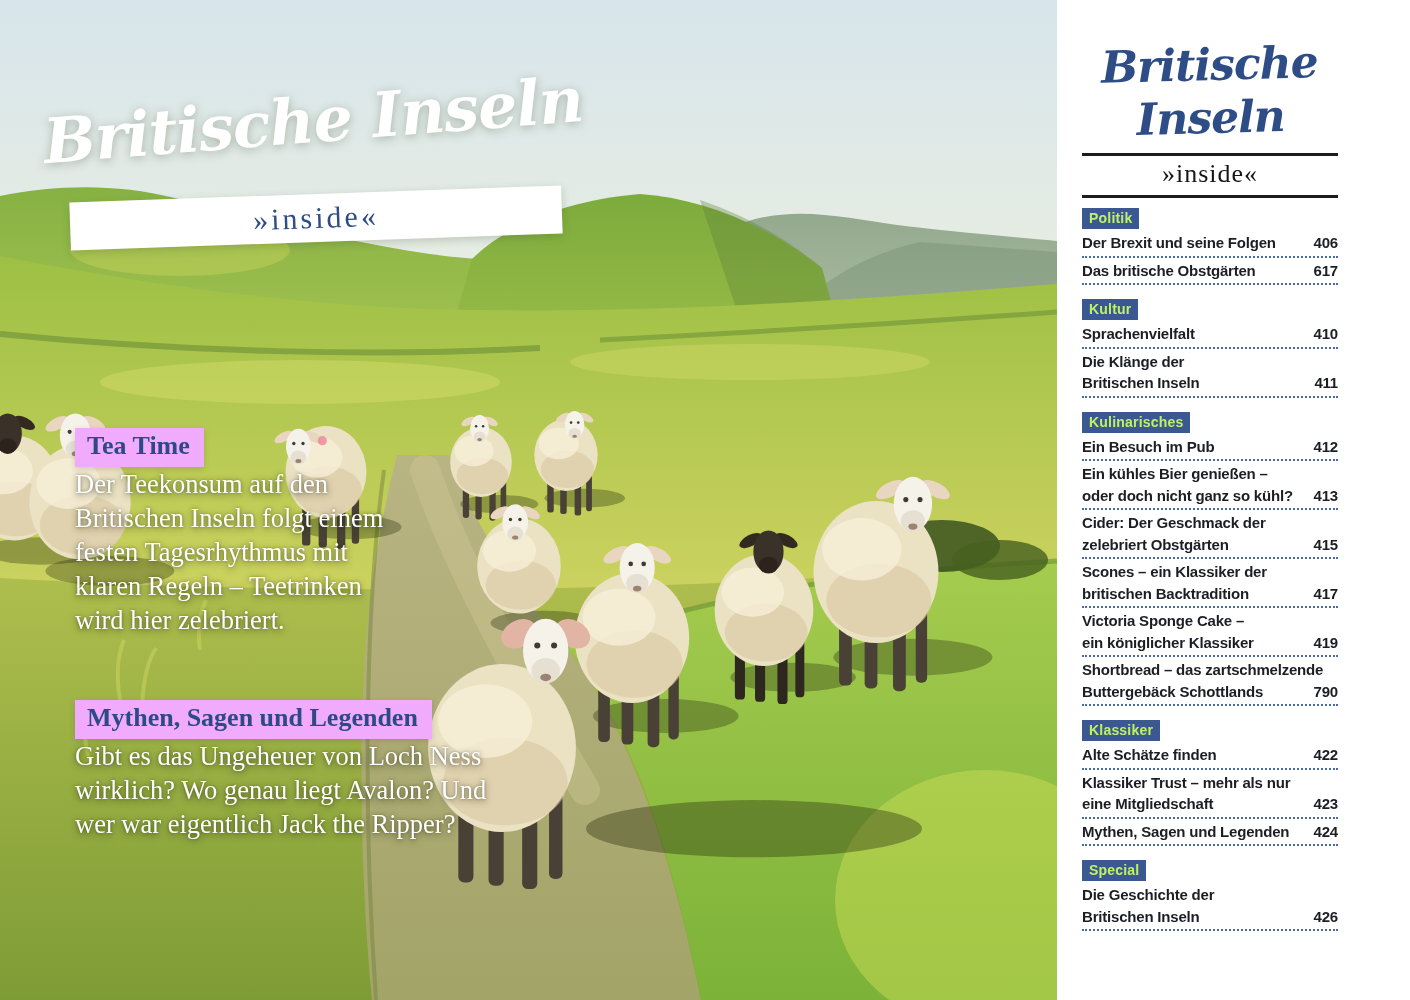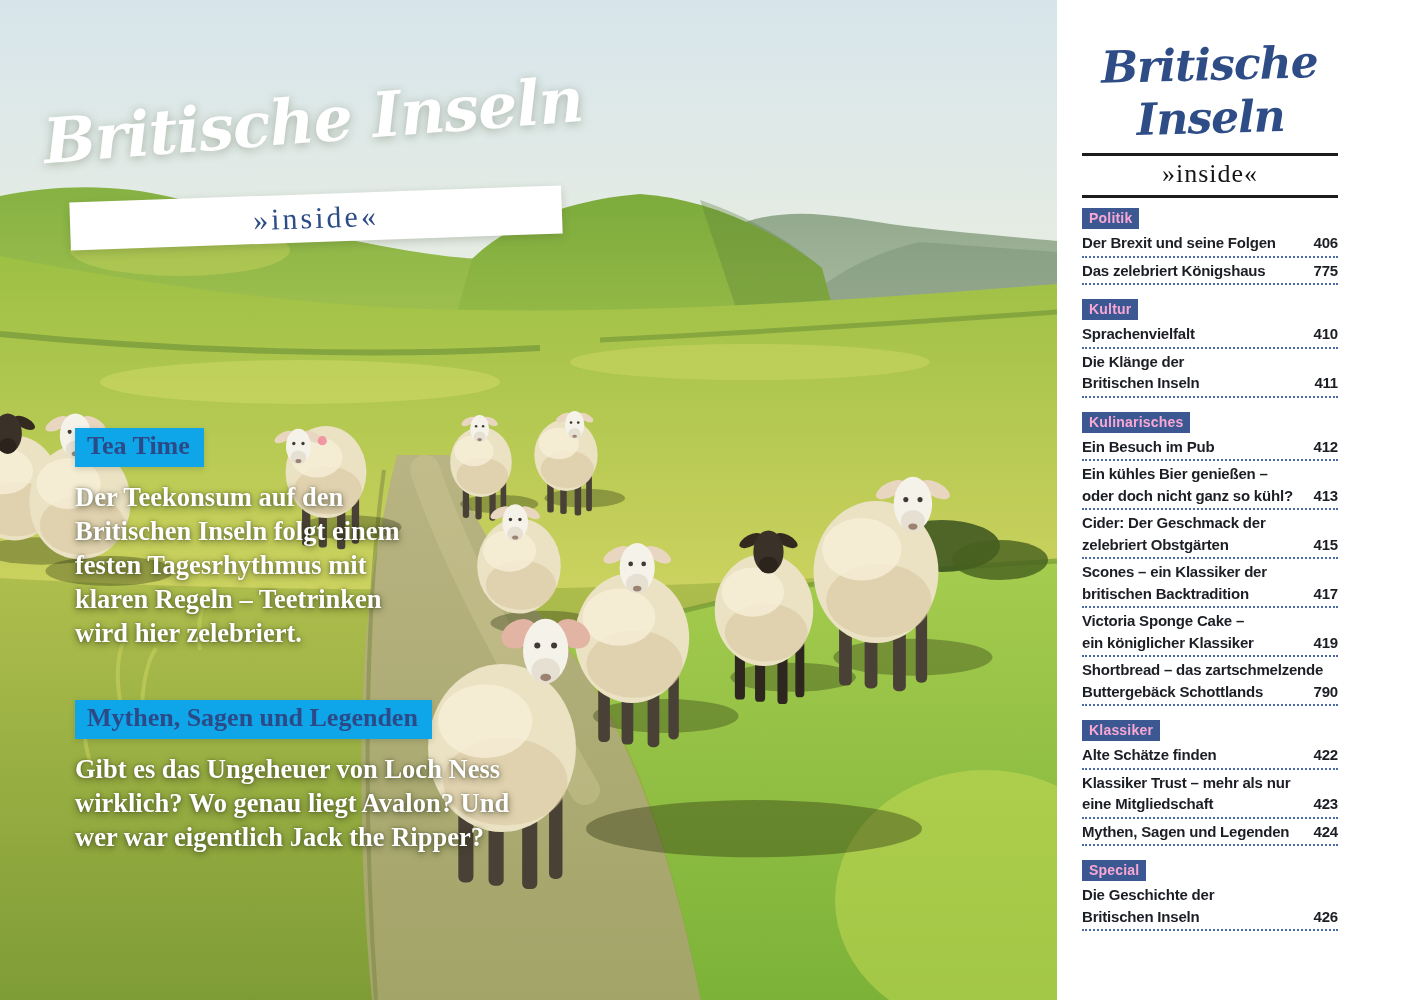--- a/index.html
+++ b/index.html
@@ -29,47 +29,47 @@
     box-shadow:0 3px 9px rgba(60,70,40,.22);
   }
   .photo-banner span{
     font-family:"Liberation Serif",serif;font-size:30px;letter-spacing:3px;color:var(--title-blue);
   }
 
   .ov{position:absolute;left:75px;}
   .ov1{top:428px;width:420px;}
   .ov2{top:700px;width:520px;}
   .ov-head{
-    display:inline-block;background:#0ea5e9;color:var(--heading-blue);
+    display:inline-block;background:#f0abfc;color:var(--heading-blue);
     font-family:"Liberation Serif",serif;font-weight:bold;font-size:26px;
     padding:3px 14px 6px 12px;box-shadow:0 2px 6px rgba(60,70,40,.2);
   }
   .ov-body{
-    margin-top:13px;color:#ffffff;font-family:"Liberation Serif",serif;font-weight:bold;
+    margin-top:0;color:#ffffff;font-family:"Liberation Serif",serif;font-weight:normal;
     font-size:26.5px;line-height:34px;white-space:pre-line;
     text-shadow:0 2px 7px rgba(45,50,20,.65),0 0 3px rgba(45,50,20,.4);
   }
 
   
   .toc{position:absolute;left:1082px;top:38px;width:256px;}
   .toc-title{
     text-align:center;font-family:"DejaVu Serif",serif;font-style:italic;font-weight:bold;
     font-size:44px;line-height:53px;color:var(--title-blue);letter-spacing:-1px;
     transform:rotate(-1.5deg);
   }
   .toc-subwrap{
     margin-top:9px;border-top:3px solid #1c1c1c;border-bottom:3px solid #1c1c1c;
     text-align:center;padding:3px 0 6px;
   }
   .toc-sub{font-family:"Liberation Serif",serif;font-size:26px;letter-spacing:1px;color:#161616;}
 
   .toc-section{margin-top:14px;}
   .toc-section:first-child{margin-top:10px;}
   .badge{
-    display:inline-block;background:var(--accent-blue);color:#f9a8d4;
+    display:inline-block;background:var(--accent-blue);color:#bef264;
     font-size:14px;font-weight:bold;letter-spacing:.2px;
     padding:2px 7px 3px;margin-bottom:3px;text-align:right;
   }
   .entry{border-bottom:2px dotted var(--dot-blue);padding-bottom:2px;margin-bottom:2px;}
   .entry-line{
     display:flex;justify-content:space-between;align-items:baseline;
     font-size:15px;font-weight:bold;letter-spacing:-0.2px;
     color:var(--ink);line-height:21.5px;white-space:nowrap;
   }
   .entry-line .pg{margin-left:8px;}
@@ -333,22 +333,22 @@
       <span class="toc-sub">»inside«</span>
     </div>
     <div id="toc-sections">
         <div class="toc-section"><span class="badge">Politik</span><div class="entry">
             <div class="entry-line">
               <span>Der Brexit und seine Folgen</span>
               <span class="pg">406</span>
             </div>
           </div><div class="entry">
             <div class="entry-line">
-              <span>Das zelebriert Königshaus</span>
-              <span class="pg">775</span>
+              <span>Das britische Obstgärten</span>
+              <span class="pg">617</span>
             </div>
           </div></div>
         <div class="toc-section"><span class="badge">Kultur</span><div class="entry">
             <div class="entry-line">
               <span>Sprachenvielfalt</span>
               <span class="pg">410</span>
             </div>
           </div><div class="entry">
             <div class="entry-line">
               <span>Die Klänge der</span>

